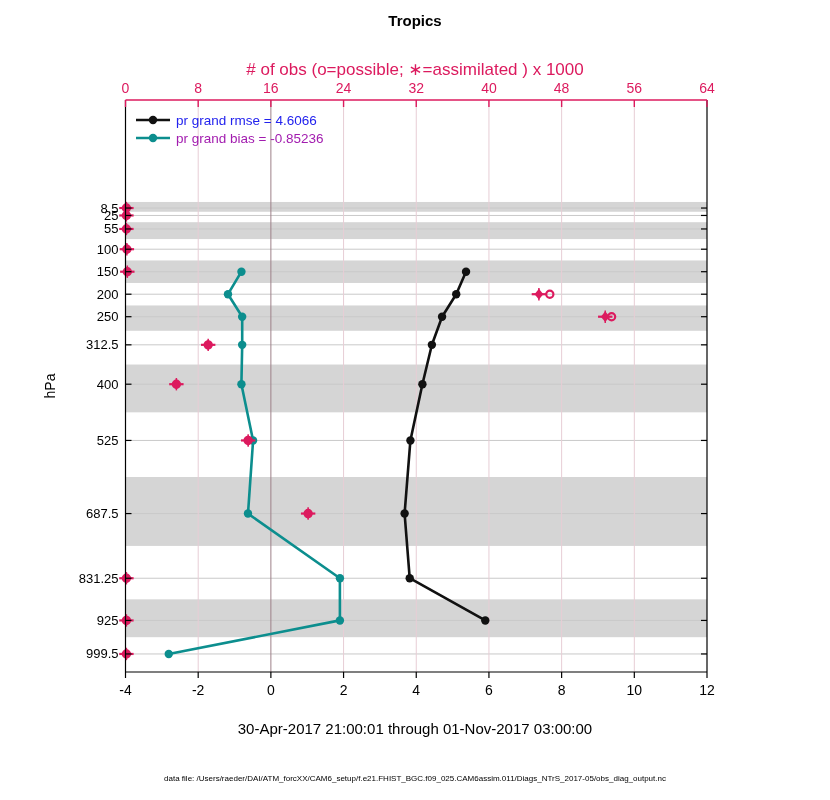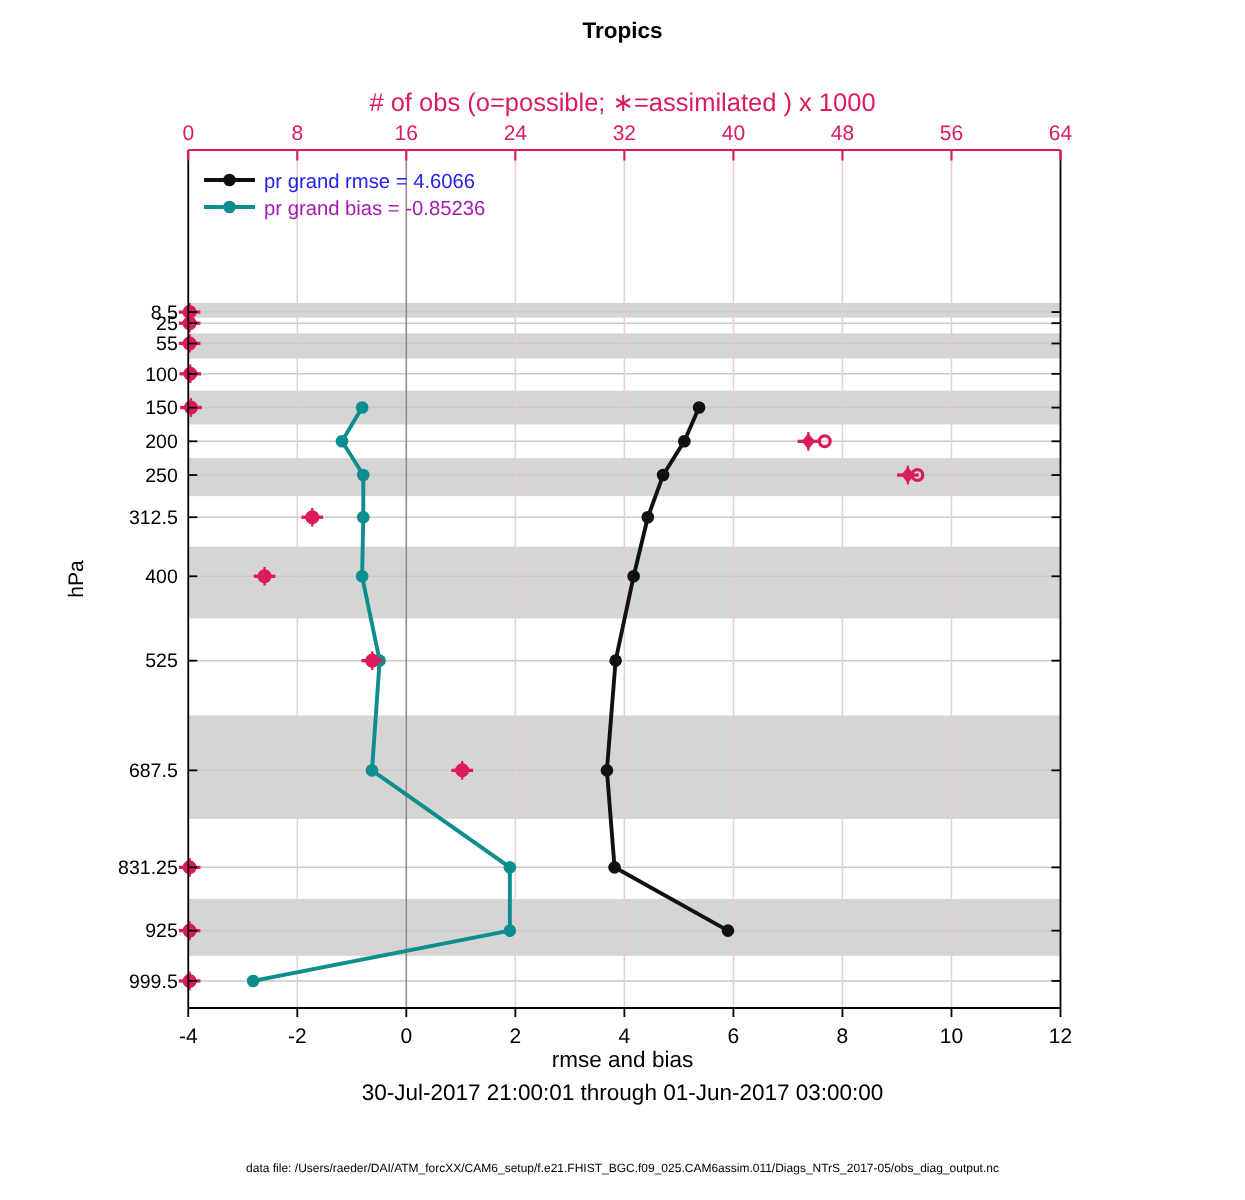--- a/index.html
+++ b/index.html
@@ -227,17 +227,16 @@
     <div class="leg-row">
       <svg width="34" height="12">
         <line x1="0" y1="6" x2="34" y2="6" stroke-width="2.6" stroke="#0c8e8e"></line>
         <circle cx="17" cy="6" r="4.2" fill="#0c8e8e"></circle>
       </svg>
       <span class="leg-label" style="color: #a21caf;">pr grand bias = -0.85236</span>
     </div>
   </div>
 
   <div id="ylabel">hPa</div>
-  <div class="ctr" id="xlabel">rmse and bias</div>
-  <div class="ctr" id="timespan">30-Jul-2017 21:00:01 through 01-Jun-2017 03:00:00</div>
+  <div class="ctr" id="timespan">30-Apr-2017 21:00:01 through 01-Nov-2017 03:00:00</div>
   <div class="ctr" id="datafile">data file: /Users/raeder/DAI/ATM_forcXX/CAM6_setup/f.e21.FHIST_BGC.f09_025.CAM6assim.011/Diags_NTrS_2017-05/obs_diag_output.nc</div>
 
 </div>
 
 </body></html>

